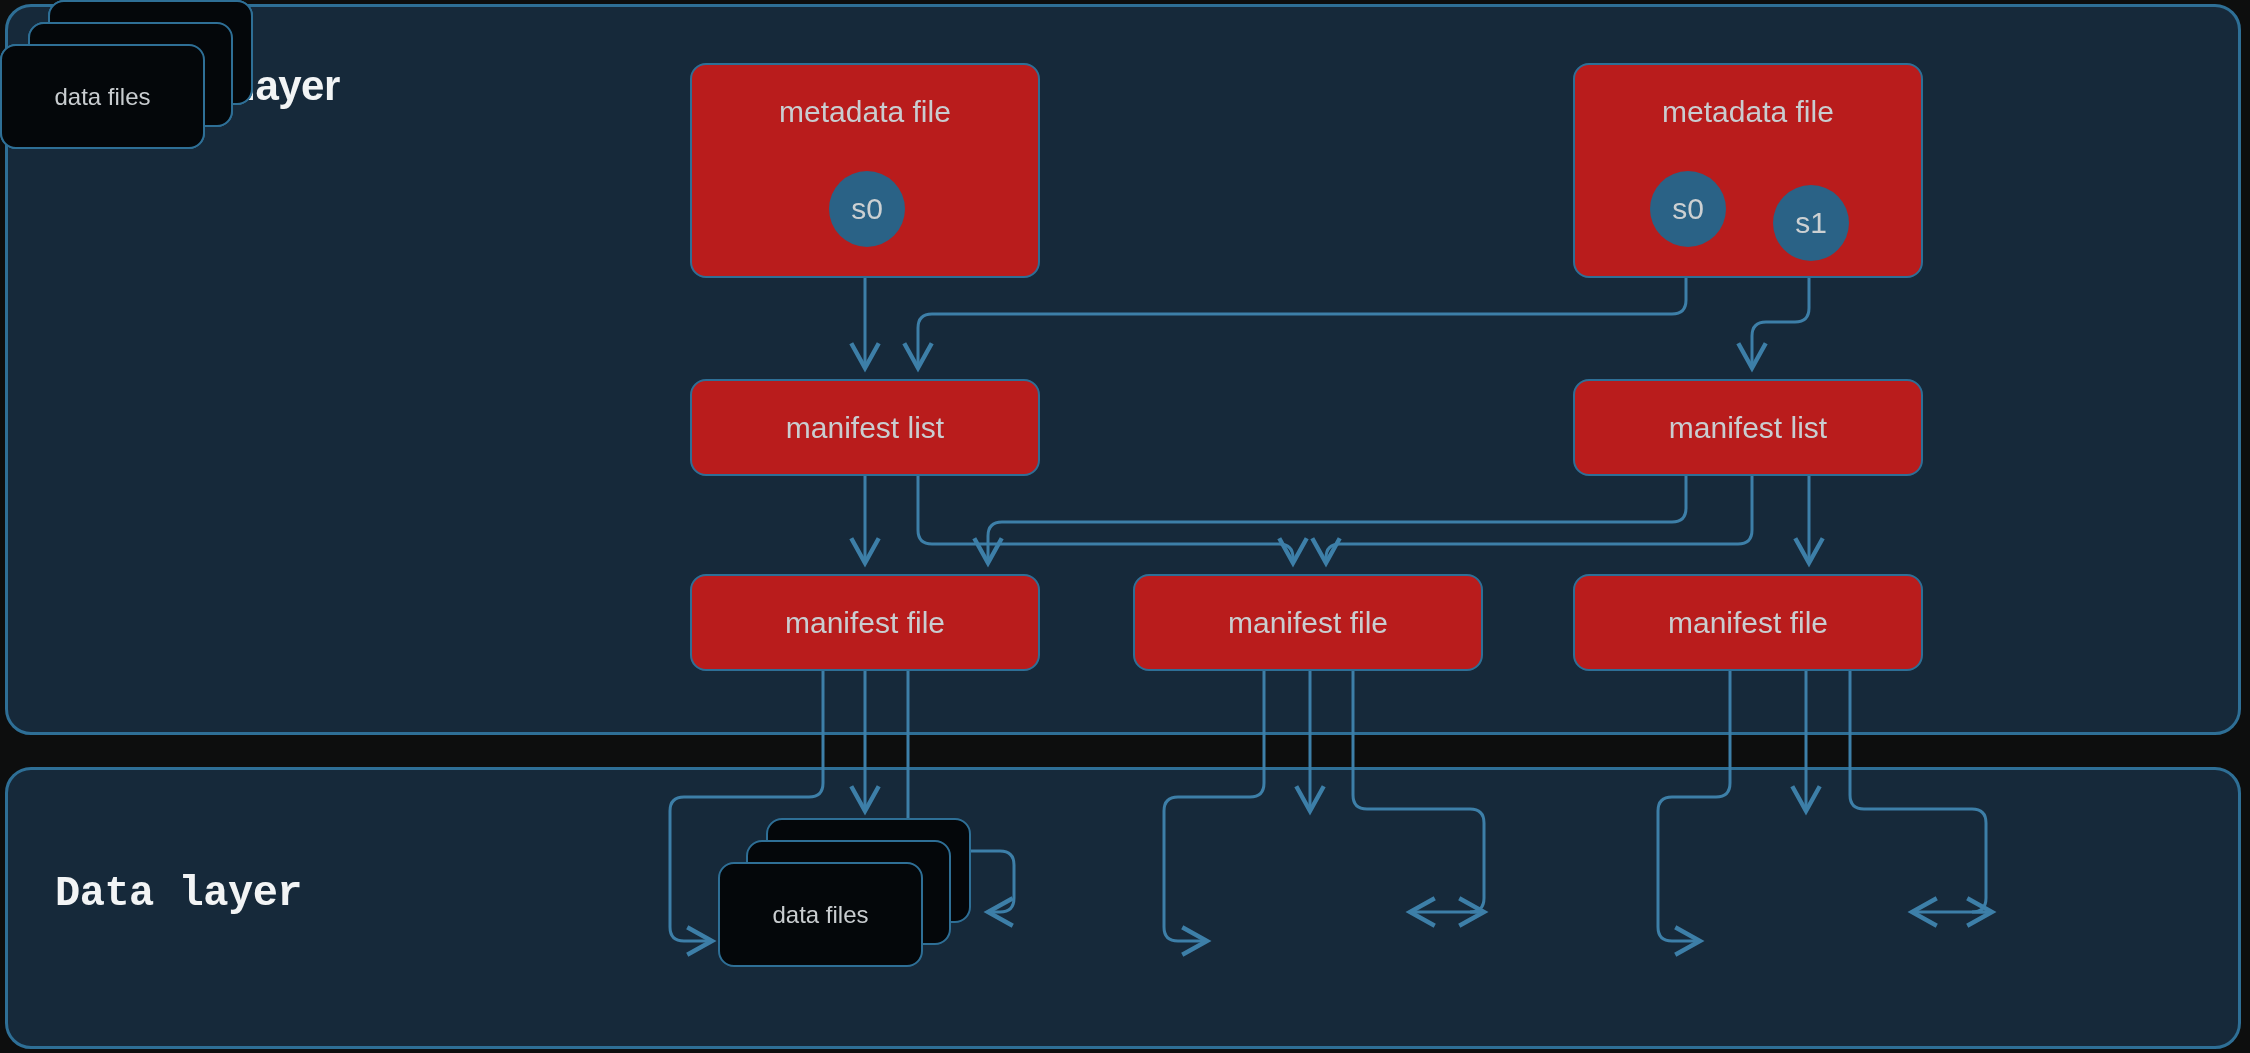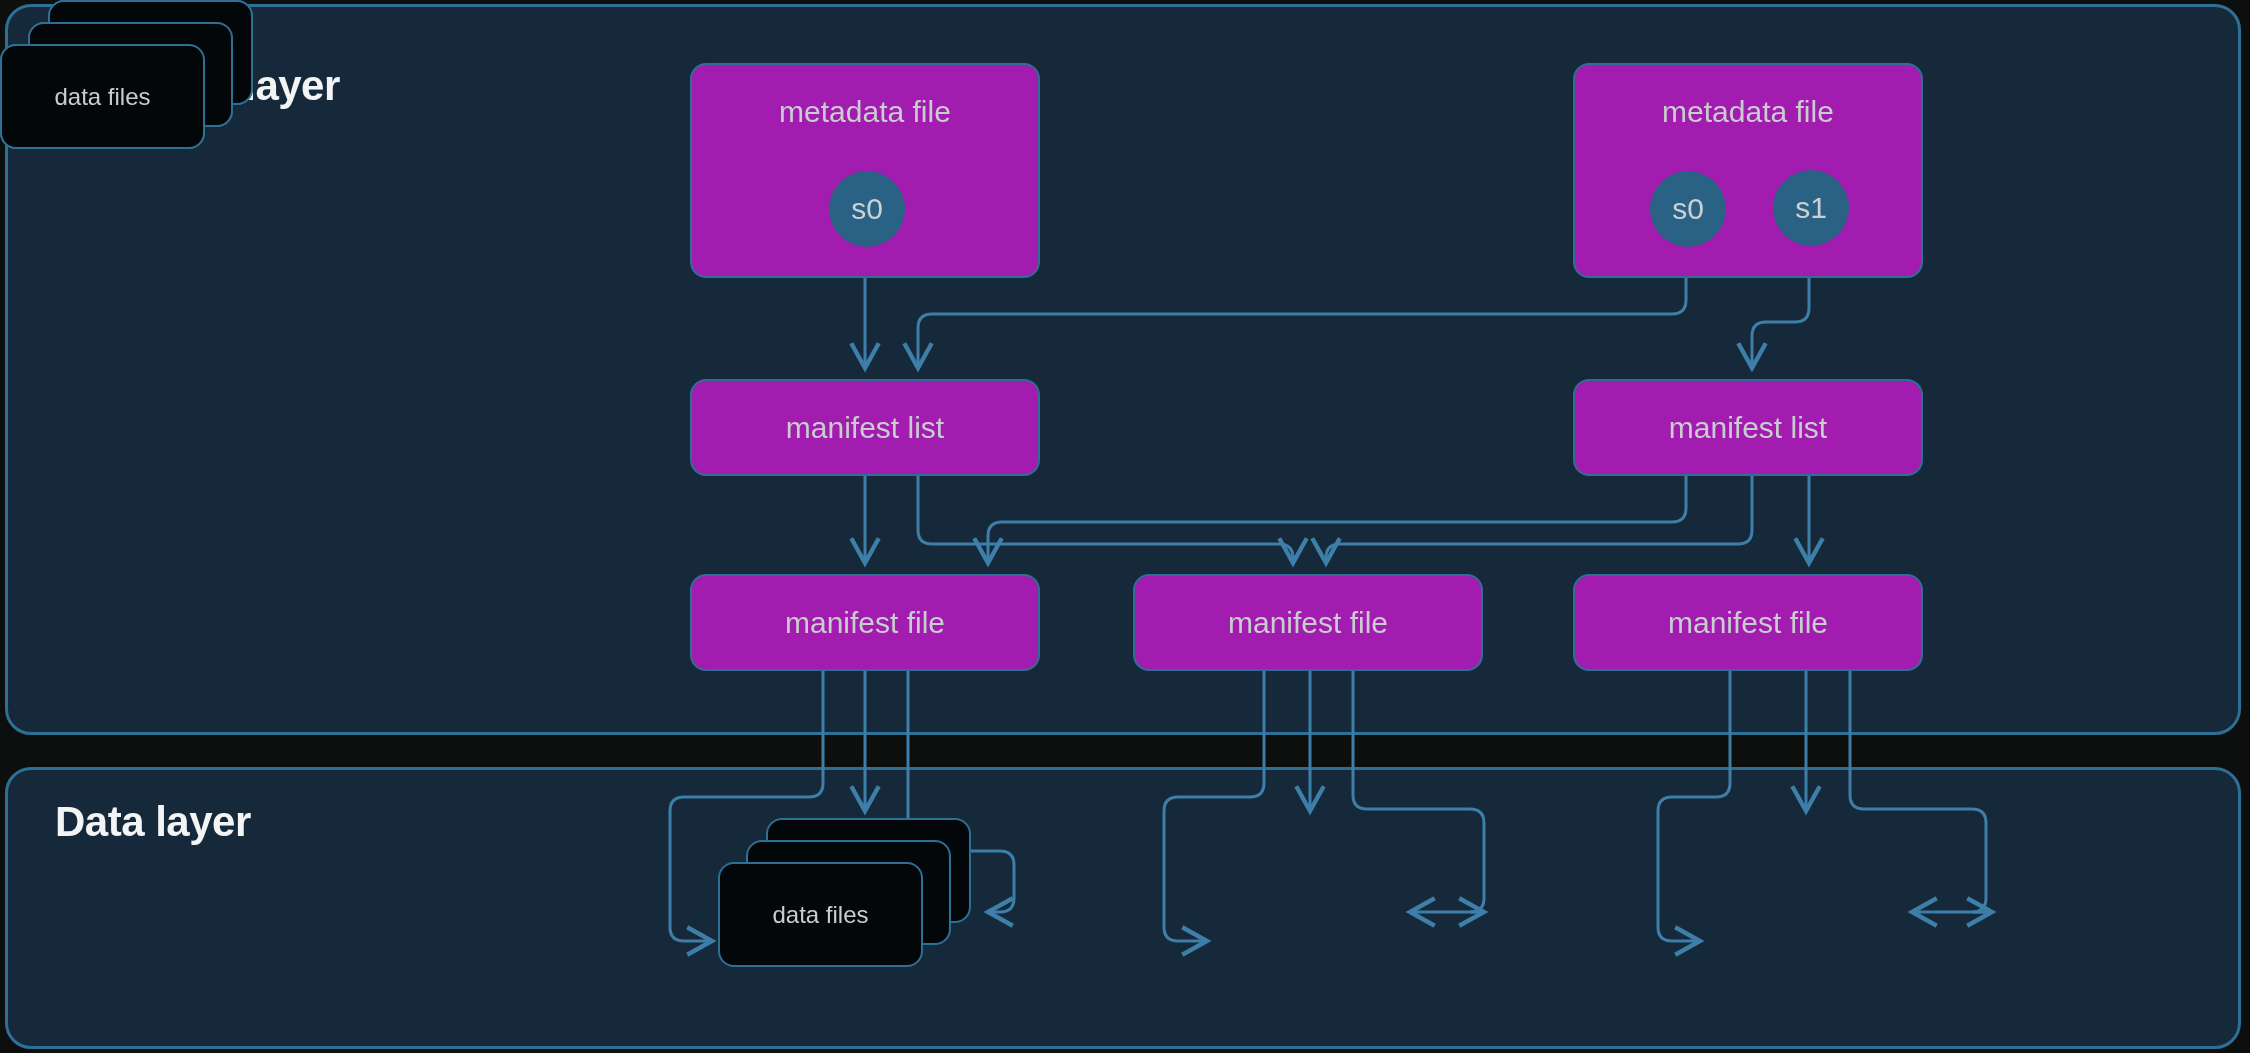--- a/index.html
+++ b/index.html
@@ -40,34 +40,34 @@
   }
   .panel-title {
     position: absolute;
     color: #f2f4f5;
     font-size: 42px;
     font-weight: bold;
     letter-spacing: -0.5px;
     white-space: nowrap;
   }
   #title-metadata { left: 55px; top: 62px; }
-  #title-data      { left: 55px; top: 798px; }
+  #title-data      { left: 55px; top: 870px; font-family: Liberation Mono, monospace; }
 
   
   #edges {
     position: absolute;
     left: 0; top: 0;
     width: 2250px;
     height: 1053px;
     pointer-events: none;
   }
 
   .node {
     position: absolute;
-    background: #a21caf;
+    background: #b91c1c;
     border: 2px solid #2e6f96;
     border-radius: 16px;
     box-sizing: border-box;
     color: #c9cdd0;
     font-size: 30px;
     display: flex;
     align-items: center;
     justify-content: center;
     white-space: nowrap;
   }
@@ -201,21 +201,21 @@
   </svg>
 
   <div class="node with-snap" id="mf-left">
     <div class="node-label" style="top:30px;">metadata file</div>
     <div class="snapshot" style="left:137px; top:106px;">s0</div>
   </div>
 
   <div class="node with-snap" id="mf-right">
     <div class="node-label" style="top:30px;">metadata file</div>
     <div class="snapshot" style="left:75px; top:106px;">s0</div>
-    <div class="snapshot" style="left:198px; top:105px;">s1</div>
+    <div class="snapshot" style="left:198px; top:120px;">s1</div>
   </div>
 
   <div class="node" id="ml-left">manifest list</div>
   <div class="node" id="ml-right">manifest list</div>
 
   <div class="node" id="mfile-0">manifest file</div>
   <div class="node" id="mfile-1">manifest file</div>
   <div class="node" id="mfile-2">manifest file</div>
 
   <div class="stack" id="stack-0">

